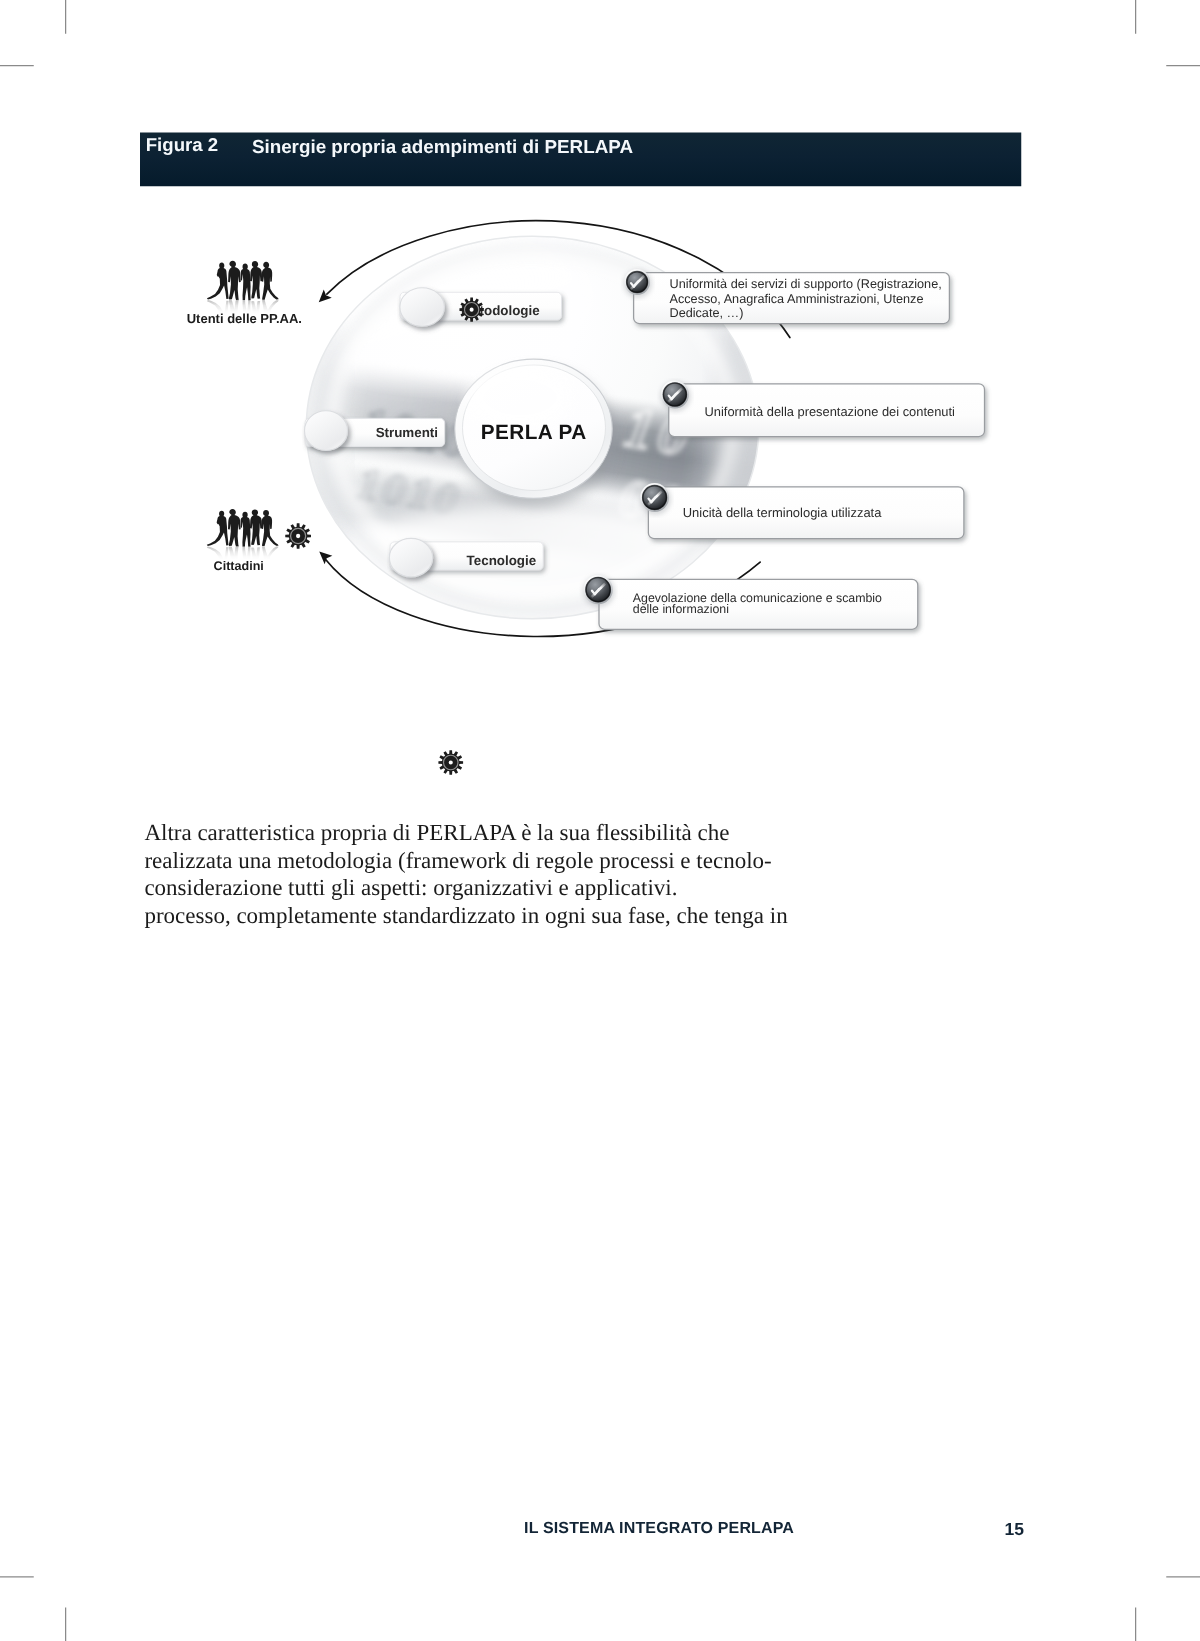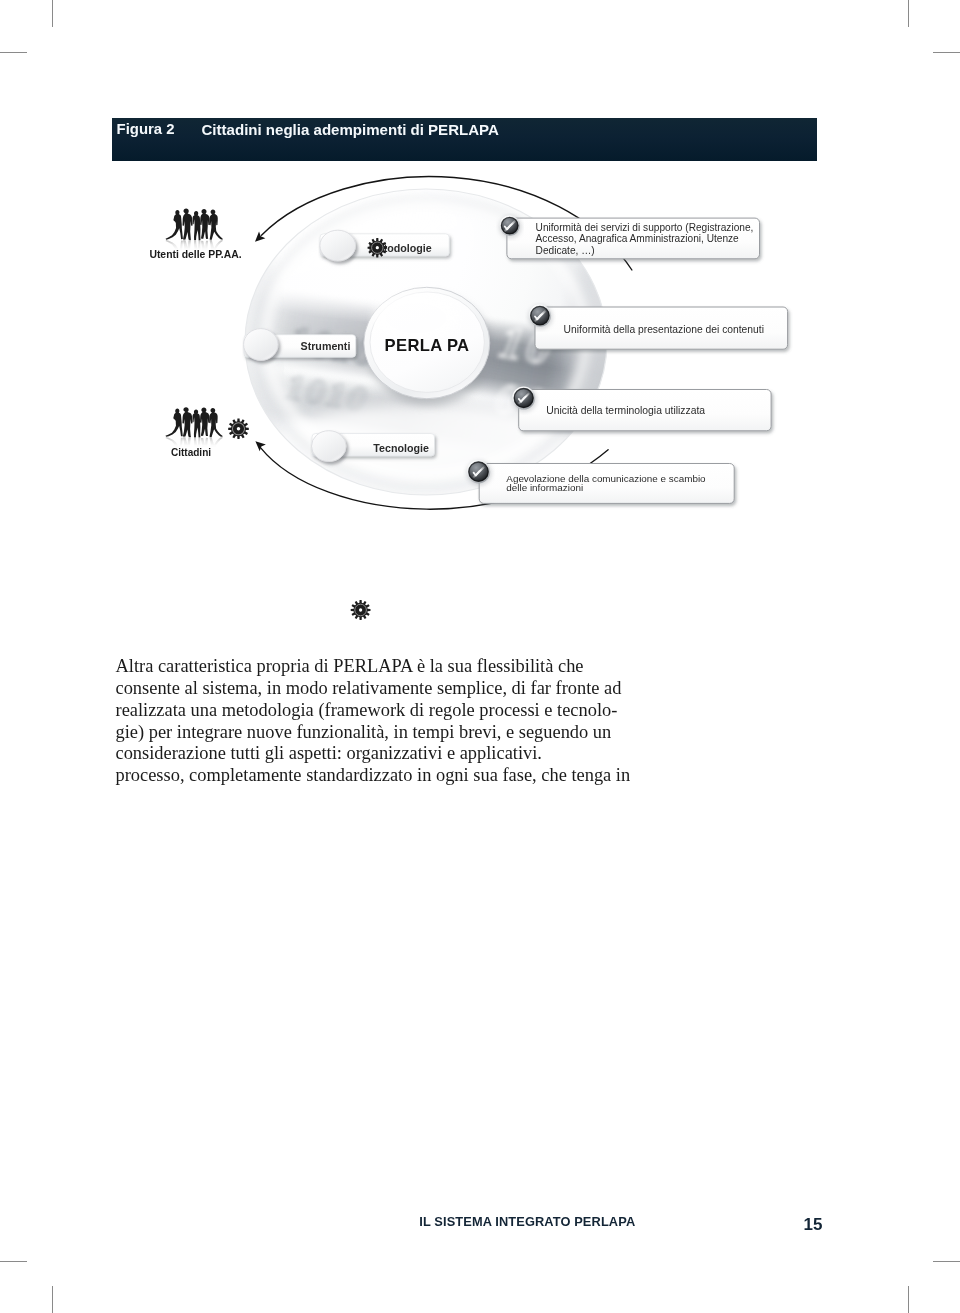--- a/index.html
+++ b/index.html
@@ -5,58 +5,58 @@
   html,body{margin:0;padding:0;}
   body{width:960px;height:1313px;background:#ffffff;position:relative;overflow:hidden;
        font-family:"Liberation Sans",sans-serif;-webkit-font-smoothing:antialiased;}
   .page{position:absolute;inset:0;}
 
   
   .crop{position:absolute;background:#8a8a8a;}
 
   
   .fig-bar{position:absolute;left:112px;top:106px;width:705px;height:42.5px;
-           background:linear-gradient(180deg,#102634 0%,#0c2133 45%,#051b2b 100%);margin-top:12px;}
+           background:linear-gradient(180deg,#102634 0%,#0c2133 45%,#051b2b 100%);}
   .fig-num{position:absolute;left:4.6px;top:3.9px;color:#f4f8fb;font-weight:bold;font-size:14.9px;letter-spacing:0;line-height:1;}
   .fig-title{position:absolute;left:89.5px;top:3.9px;color:#f4f8fb;font-weight:bold;font-size:15.05px;letter-spacing:0;line-height:1;}
 
   
   .diagram{position:absolute;left:0;top:0;width:960px;height:660px;}
   .dsvg{display:block;}
 
   
   .body-text{position:absolute;left:115.5px;top:656px;width:540px;
              font-family:Liberation Serif, serif;font-size:18.42px;line-height:21.85px;
              color:#1b1b1b;text-align:left;}
   .bl{white-space:nowrap;}
 
   
   .footer{position:absolute;left:0;top:0;width:928px;height:1313px;}
   .footer-label{position:absolute;left:419.3px;top:1216.0px;color:#132536;font-weight:bold;
                 font-size:12.8px;letter-spacing:0.12px;line-height:1;}
   .footer-page{position:absolute;left:803.6px;top:1215.8px;color:#132536;font-weight:bold;
-               font-size:17px;line-height:1;}
+               font-size:14px;line-height:1;}
 </style>
 </head>
 <body>
 
 <div class="page">
 
   <div class="crop" style="left:52px;top:0;width:1px;height:27px;"></div>
   <div class="crop" style="left:0;top:52px;width:27px;height:1px;"></div>
   <div class="crop" style="left:908px;top:0;width:1px;height:27px;"></div>
   <div class="crop" style="left:933px;top:52px;width:27px;height:1px;"></div>
   <div class="crop" style="left:0;top:1261px;width:27px;height:1px;"></div>
   <div class="crop" style="left:52px;top:1286px;width:1px;height:27px;"></div>
   <div class="crop" style="left:933px;top:1261px;width:27px;height:1px;"></div>
   <div class="crop" style="left:908px;top:1286px;width:1px;height:27px;"></div>
 
   <div class="fig-bar">
     <span class="fig-num">Figura 2</span>
-    <span class="fig-title">Cittadini neglia adempimenti di PERLAPA</span>
+    <span class="fig-title">Sinergie propria adempimenti di PERLAPA</span>
   </div>
 
   <div class="diagram">
     <svg class="dsvg" viewBox="0 0 960 660" width="960" height="660">
       <defs>
 
         <radialGradient id="gSphere" cx="32%" cy="20%" r="94%">
           <stop offset="0%" stop-color="#ffffff"></stop>
           <stop offset="30%" stop-color="#fefeff"></stop>
           <stop offset="50%" stop-color="#fafbfb"></stop>
@@ -366,23 +366,21 @@
         <path fill="#1d1d1d" d="M-1.29,-6.88L-1.08,-10.24L1.08,-10.24L1.29,-6.88L2.33,-6.60L4.19,-9.41L6.06,-8.33L4.56,-5.31L5.31,-4.56L8.33,-6.06L9.41,-4.19L6.60,-2.33L6.88,-1.29L10.24,-1.08L10.24,1.08L6.88,1.29L6.60,2.33L9.41,4.19L8.33,6.06L5.31,4.56L4.56,5.31L6.06,8.33L4.19,9.41L2.33,6.60L1.29,6.88L1.08,10.24L-1.08,10.24L-1.29,6.88L-2.33,6.60L-4.19,9.41L-6.06,8.33L-4.56,5.31L-5.31,4.56L-8.33,6.06L-9.41,4.19L-6.60,2.33L-6.88,1.29L-10.24,1.08L-10.24,-1.08L-6.88,-1.29L-6.60,-2.33L-9.41,-4.19L-8.33,-6.06L-5.31,-4.56L-4.56,-5.31L-6.06,-8.33L-4.19,-9.41L-2.33,-6.60Z"></path>
         <circle cx="0" cy="0" r="7.4" fill="#1d1d1d"></circle>
         <circle cx="0" cy="0" r="6.0" fill="none" stroke="#8f8f8f" stroke-width="1.0"></circle>
         <circle cx="0" cy="0" r="1.7" fill="#fefefe"></circle>
       </g>
     </svg>
   </div>
 
   <div class="body-text">
     <div class="bl">Altra caratteristica propria di PERLAPA è la sua flessibilità che</div>
-    <div class="bl">consente al sistema, in modo relativamente semplice, di far fronte ad</div>
     <div class="bl">realizzata una metodologia (framework di regole processi e tecnolo-</div>
-    <div class="bl">gie) per integrare nuove funzionalità, in tempi brevi, e seguendo un</div>
     <div class="bl">considerazione tutti gli aspetti: organizzativi e applicativi.</div>
     <div class="bl">processo, completamente standardizzato in ogni sua fase, che tenga in</div>
   </div>
 
   <div class="footer">
     <span class="footer-label">IL SISTEMA INTEGRATO PERLAPA</span>
     <span class="footer-page">15</span>
   </div>
 
 </div>

